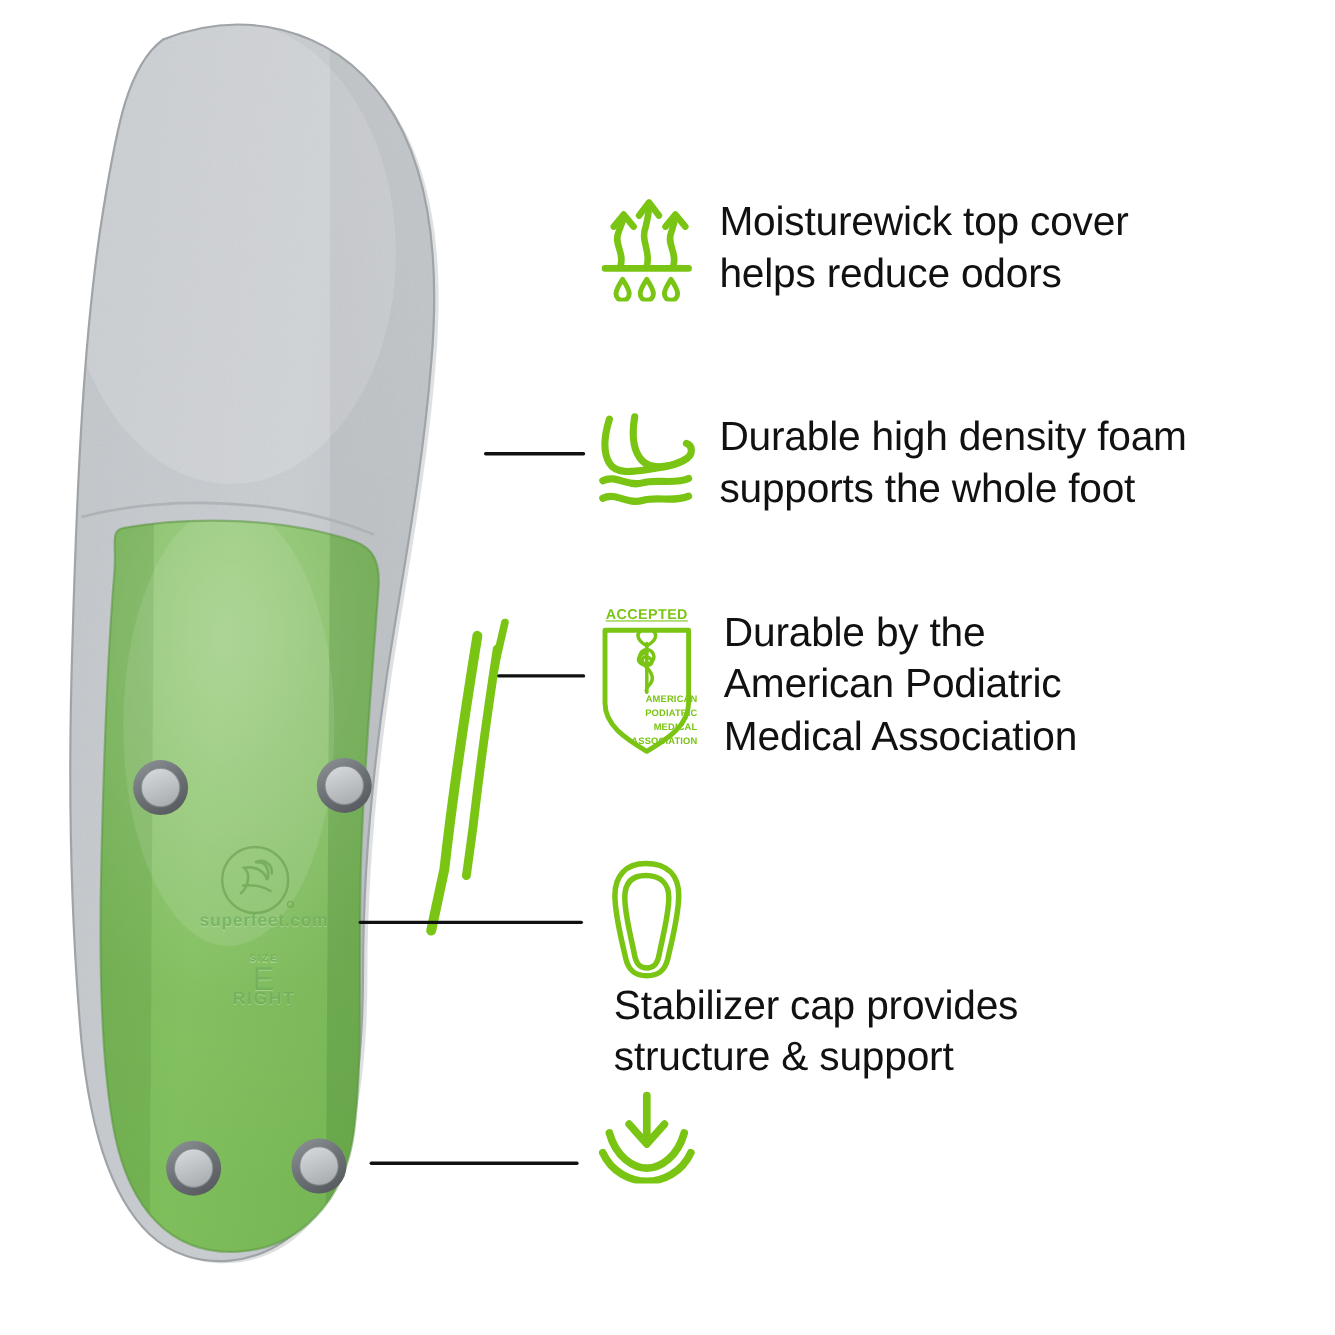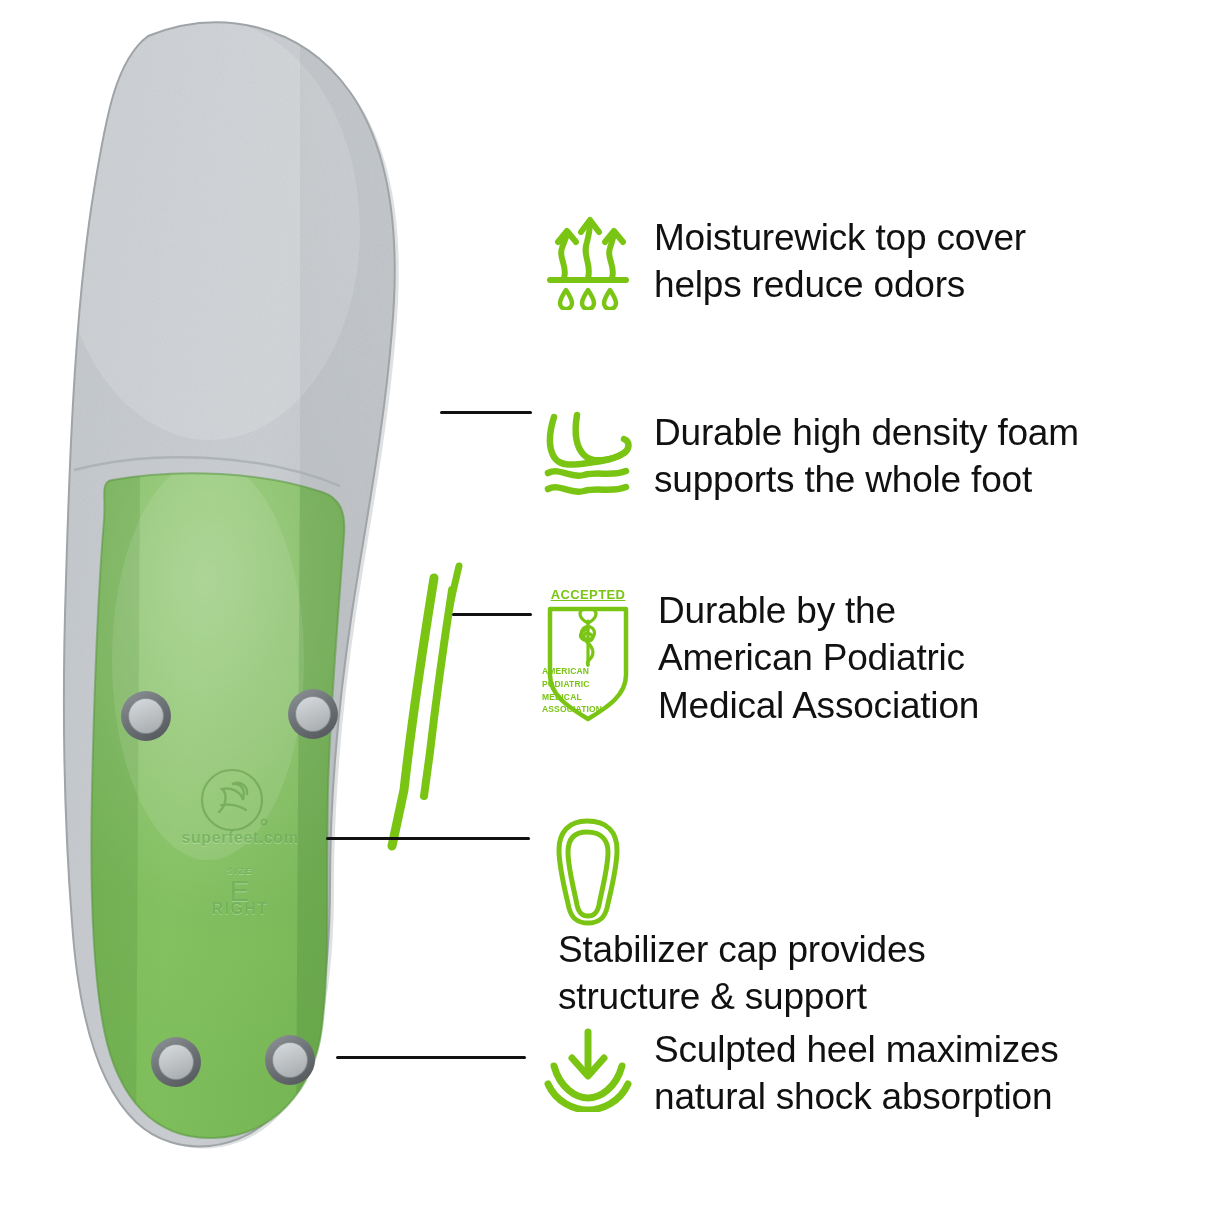--- a/index.html
+++ b/index.html
@@ -55,21 +55,20 @@
   #side-label {
     left: 160px; top: 900px; width: 160px;
     font-size: 16px; letter-spacing: 1.4px; font-weight: 700;
   }
 
   
   .callout {
     position: absolute;
     display: flex;
     align-items: flex-start;
-    margin-top: 36px;
   }
   .callout-icon {
     flex: 0 0 auto;
     width: 96px;
     display: flex;
     justify-content: center;
     align-items: flex-start;
   }
   .callout-text {
     font-size: 37px;
@@ -109,21 +108,21 @@
     text-align: center;
     font-size: 13px;
     font-weight: 700;
     letter-spacing: .4px;
     color: #7ac514;
     text-decoration: underline;
   }
   .seal-lines {
     position: absolute;
     left: 0; top: 78px; width: 92px;
-    text-align: left;
+    text-align: right;
     font-size: 8.5px;
     font-weight: 700;
     line-height: 1.5;
     letter-spacing: .15px;
     color: #7ac514;
     white-space: pre-line;
   }
 </style>
 </head>
 <body>
@@ -427,17 +426,15 @@
         <g stroke="#7ac514" fill="none" stroke-width="7" stroke-linecap="round" stroke-linejoin="round">
 
           <line x1="48" y1="6" x2="48" y2="46"></line>
           <path d="M 32,32 L 48,50 L 64,32"></path>
 
           <path d="M 14,40 C 20,62 36,72 48,72 C 60,72 76,62 82,40"></path>
           <path d="M 8,58 C 16,76 34,84 48,84 C 62,84 80,76 88,58"></path>
         </g>
       </svg>
     </div>
-    <div class="callout-text">Sculpted heel maximizes
-natural shock absorption</div>
   </div>
 
 </div>
 
 </body></html>

